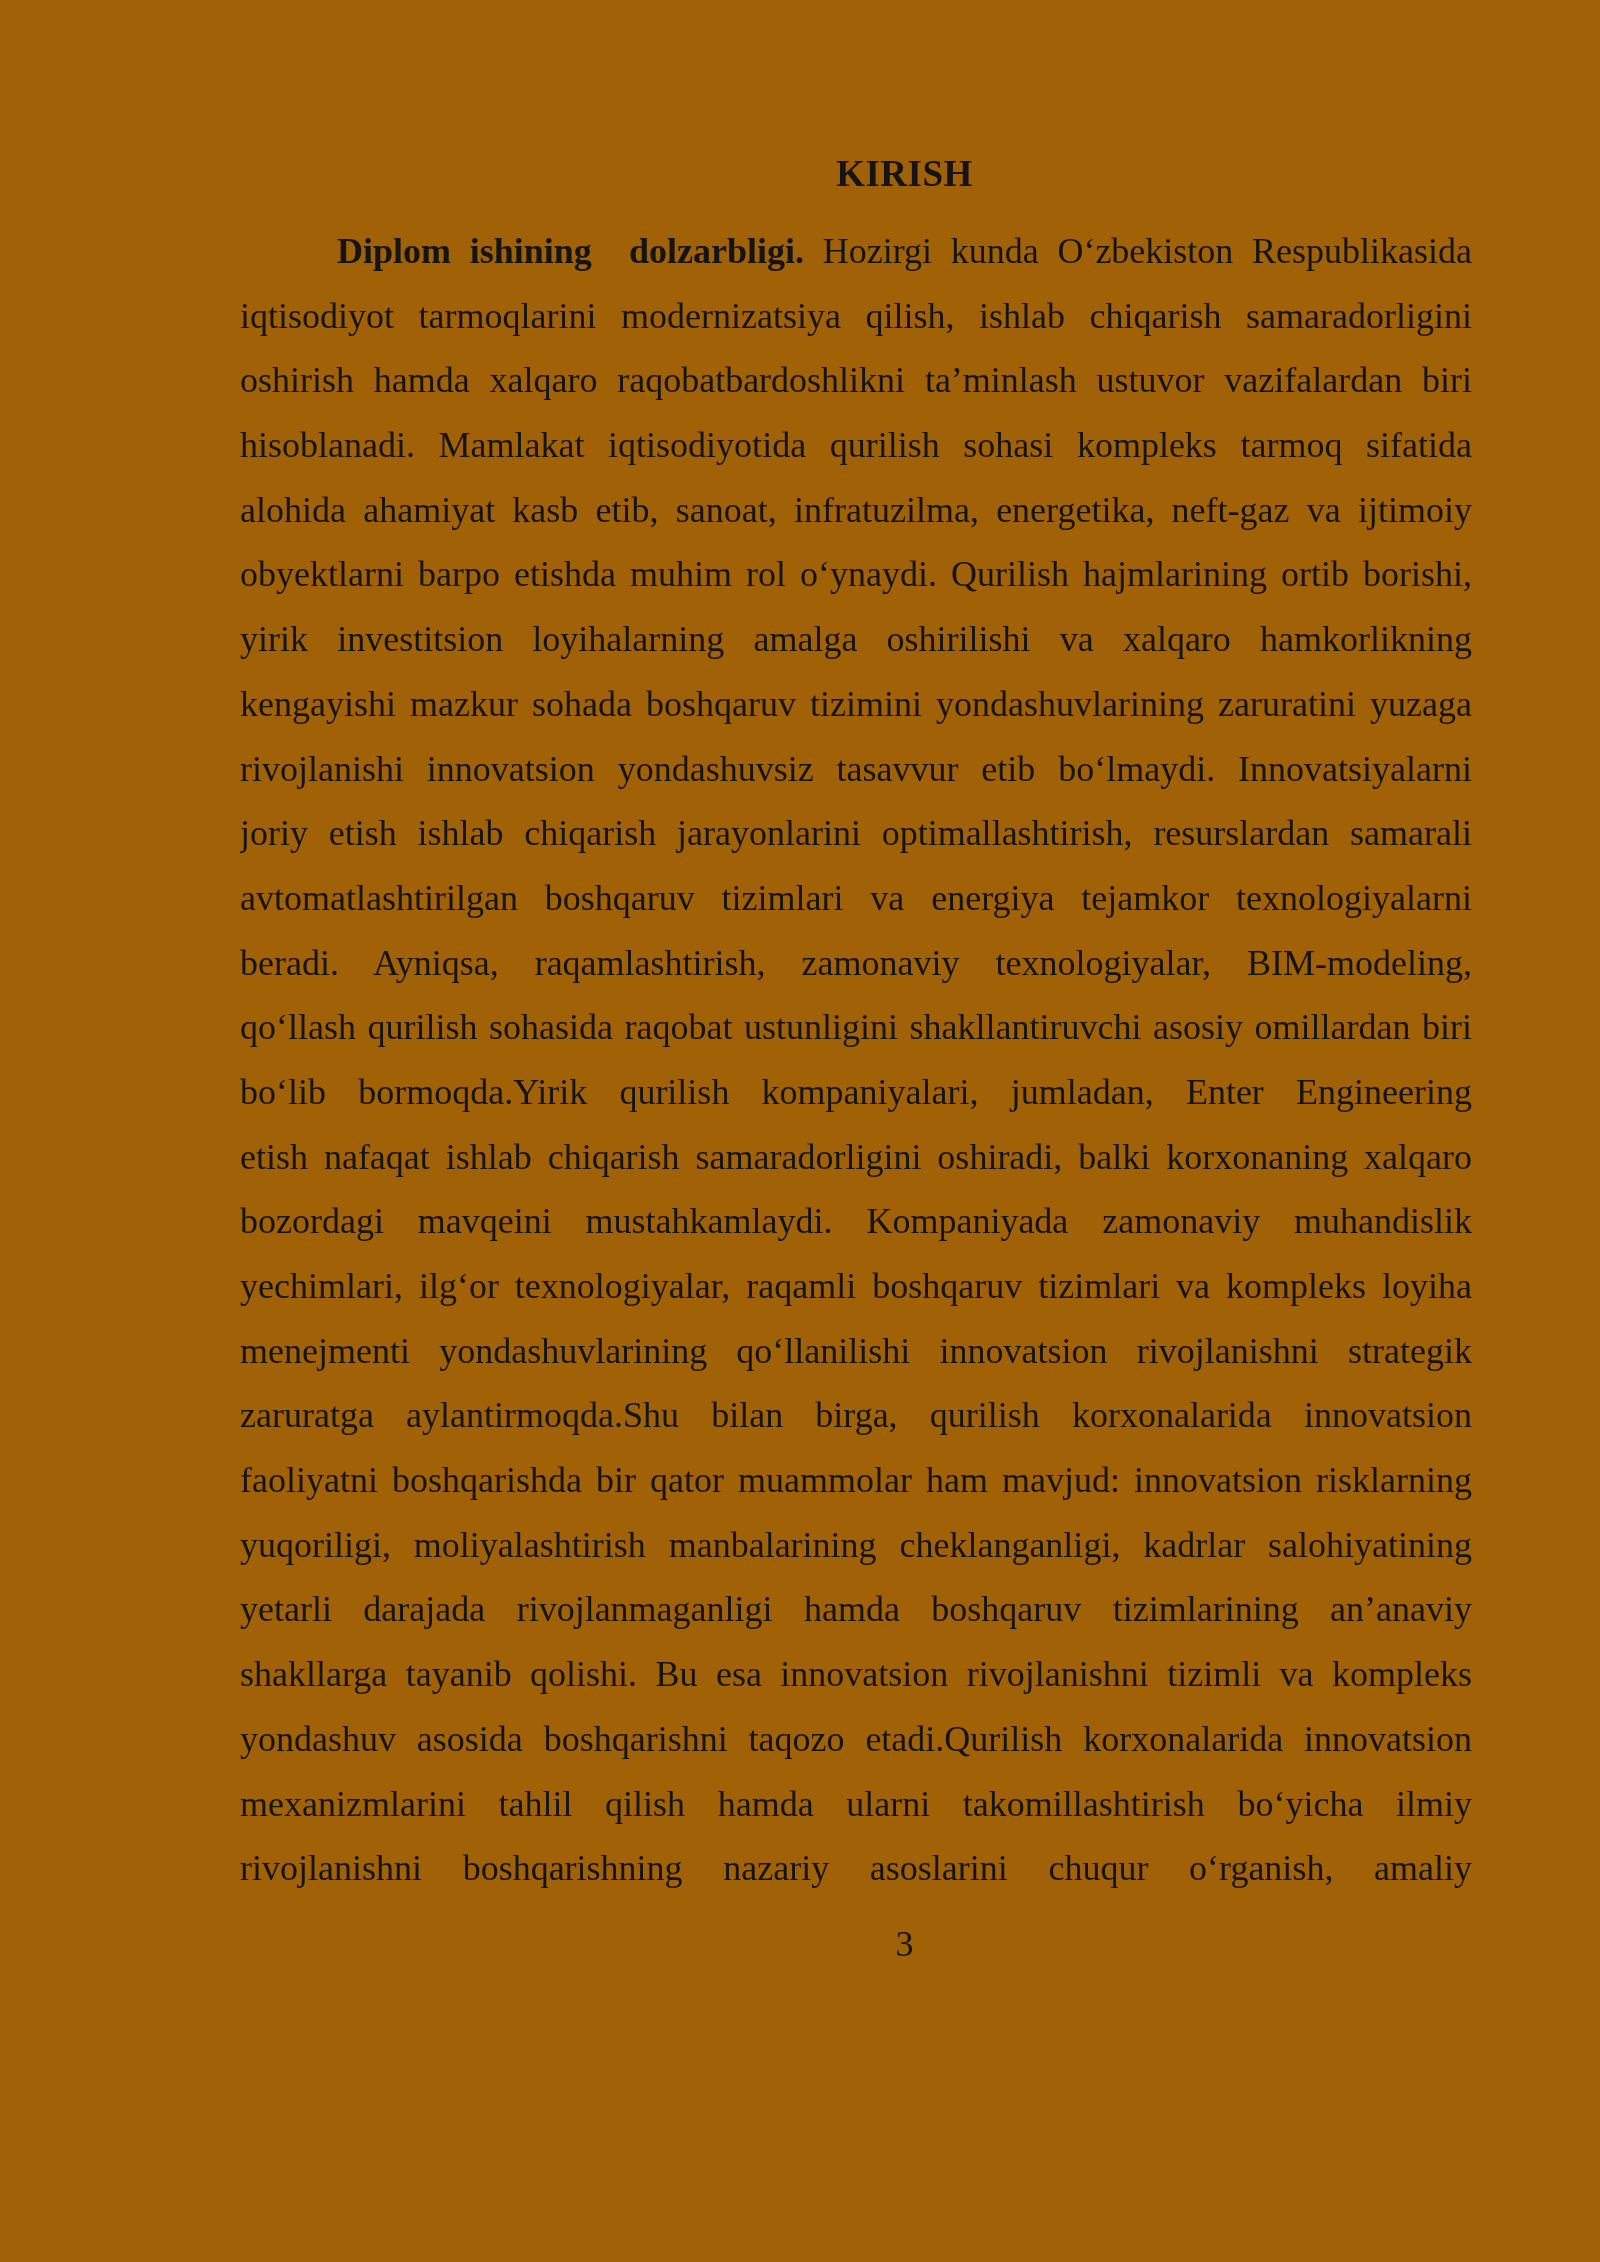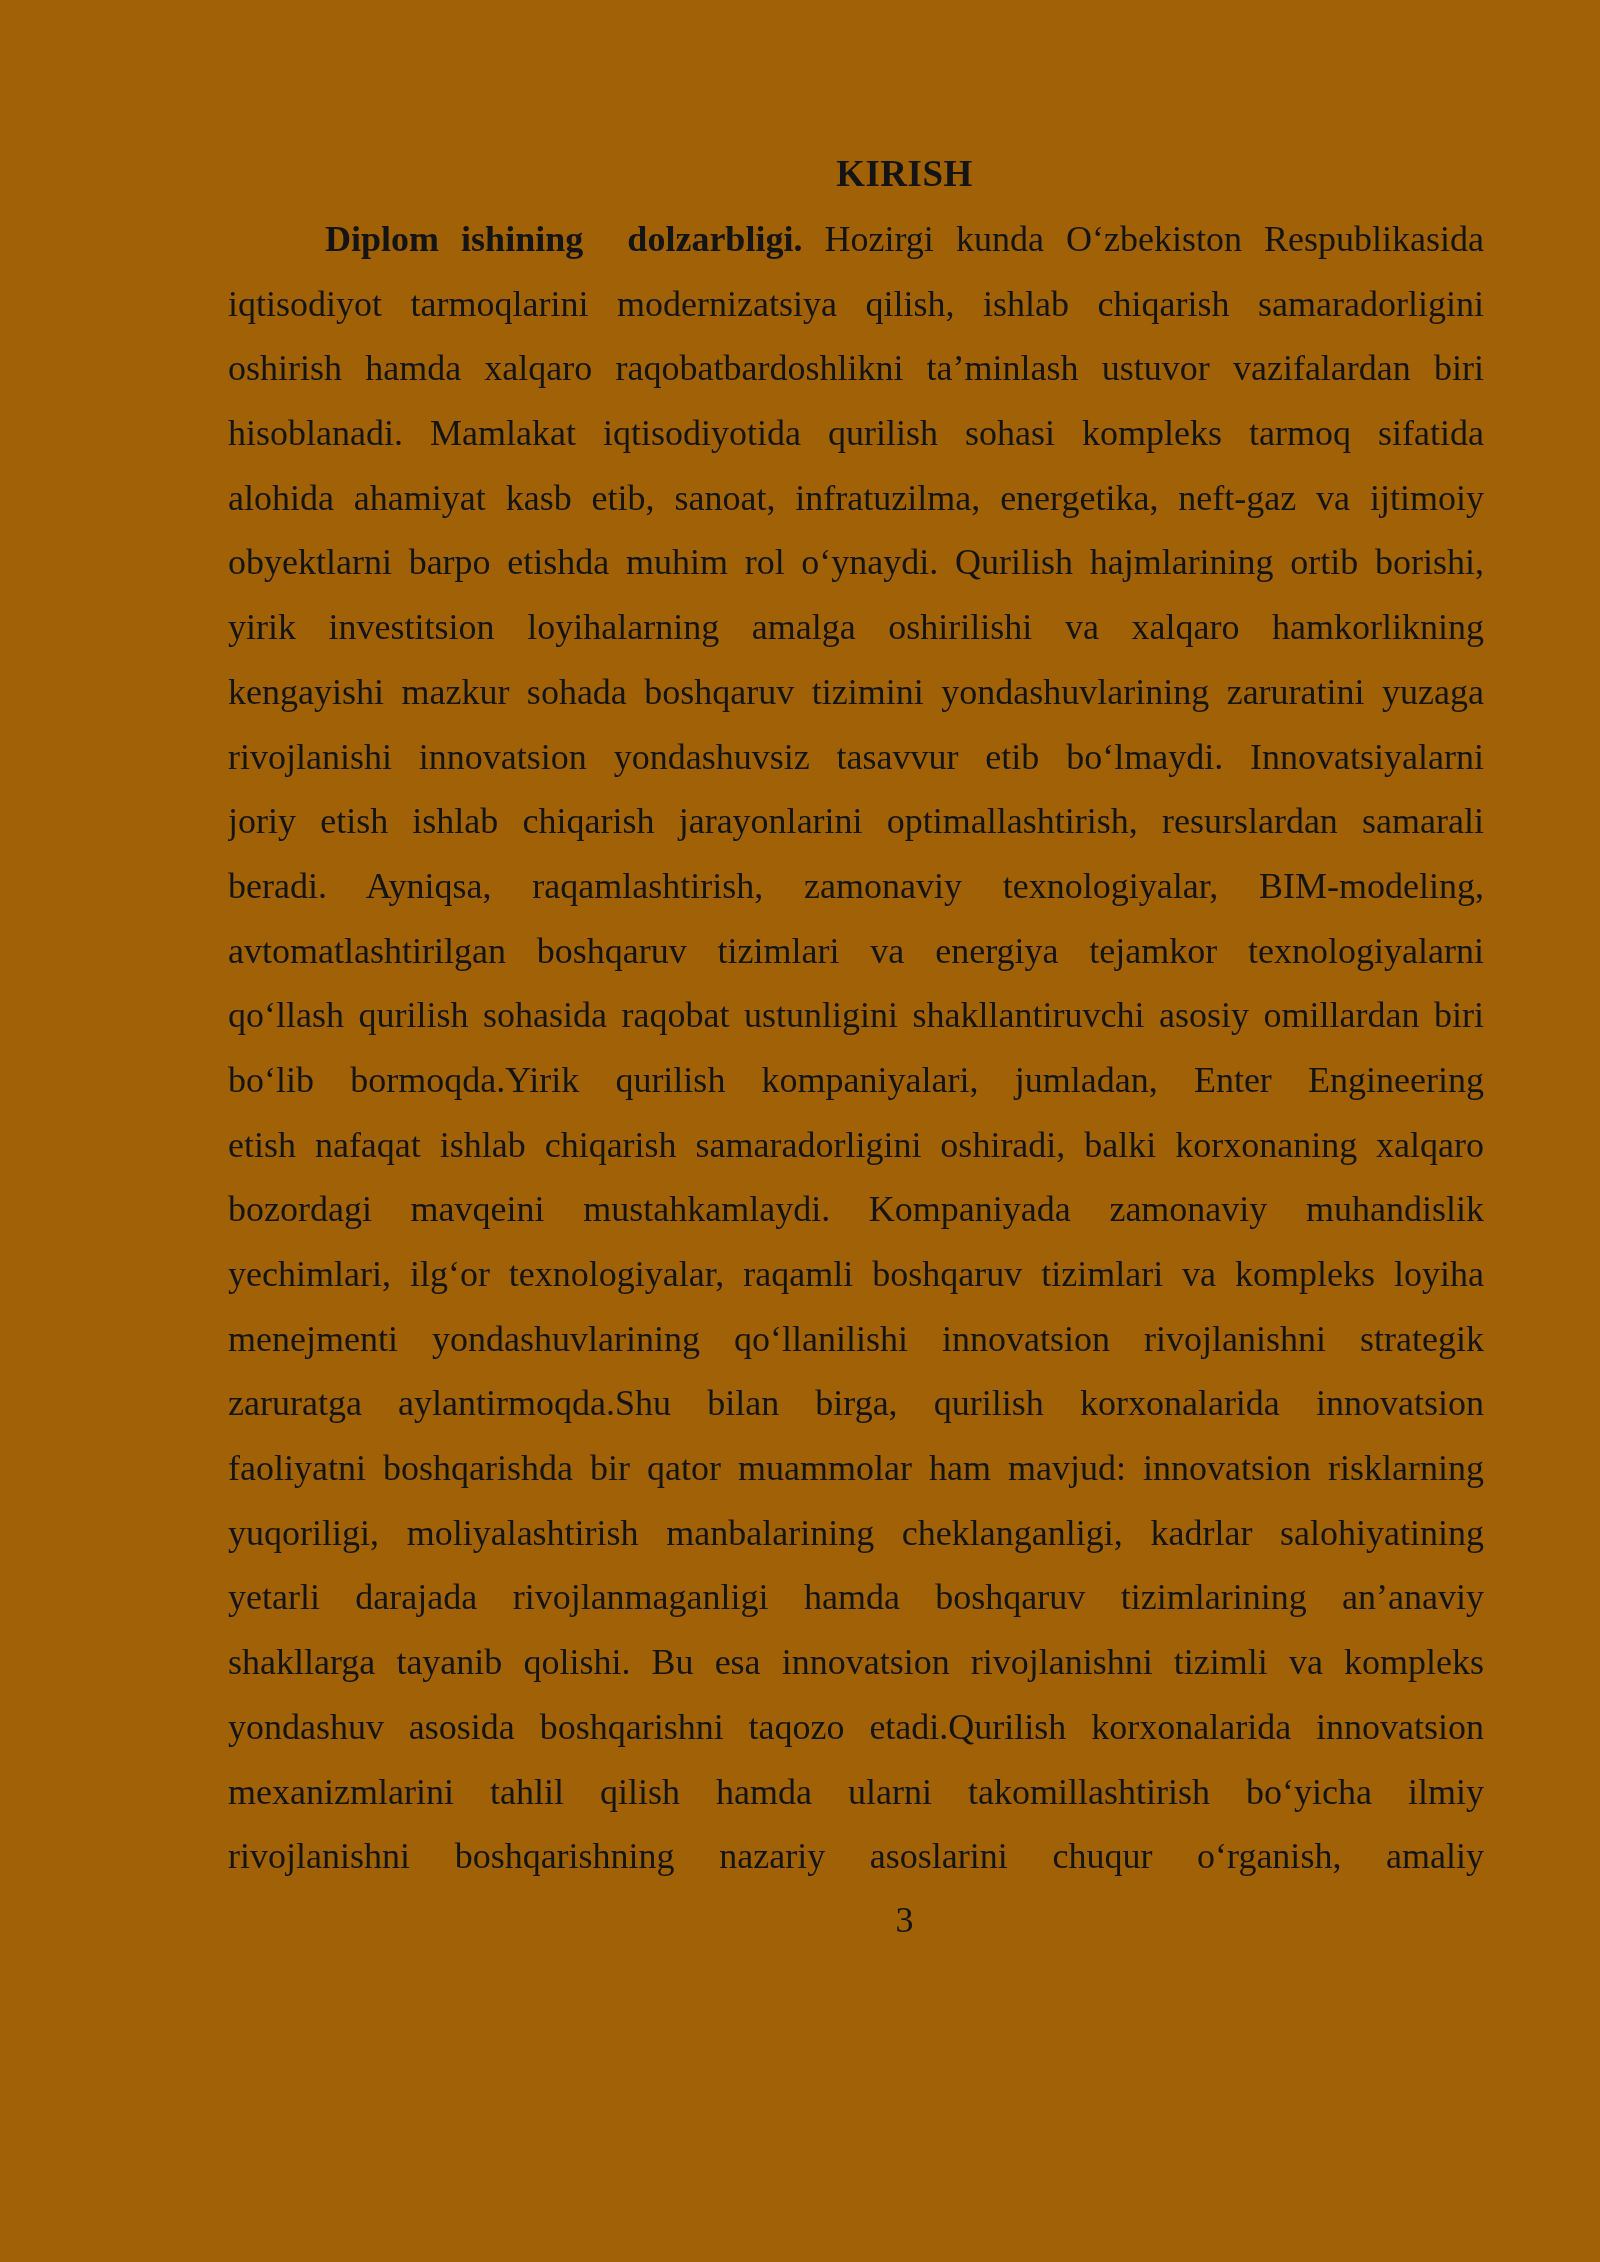--- a/index.html
+++ b/index.html
@@ -23,21 +23,21 @@
   }
   .doc-title {
     margin: 0 0 0 97px;           
     font-size: 37px;
     font-weight: bold;
     line-height: 66px;
     text-align: center;
     letter-spacing: 0.5px;
   }
   .para {
-    margin: 0;
+    margin: 12px;
   }
   .line {
     font-size: 36px;
     line-height: 64.7px;
     height: 64.7px;
     text-align: justify;
     text-align-last: justify;     
     overflow: hidden;
     white-space: normal;
   }
@@ -64,22 +64,22 @@
       <div class="line indent"><b>Diplom ishining&nbsp; dolzarbligi.</b> Hozirgi kunda O‘zbekiston Respublikasida</div>
       <div class="line">iqtisodiyot tarmoqlarini modernizatsiya qilish, ishlab chiqarish samaradorligini</div>
       <div class="line">oshirish hamda xalqaro raqobatbardoshlikni ta’minlash ustuvor vazifalardan biri</div>
       <div class="line">hisoblanadi. Mamlakat iqtisodiyotida qurilish sohasi kompleks tarmoq sifatida</div>
       <div class="line">alohida ahamiyat kasb etib, sanoat, infratuzilma, energetika, neft-gaz va ijtimoiy</div>
       <div class="line">obyektlarni barpo etishda muhim rol o‘ynaydi. Qurilish hajmlarining ortib borishi,</div>
       <div class="line">yirik investitsion loyihalarning amalga oshirilishi va xalqaro hamkorlikning</div>
       <div class="line">kengayishi mazkur sohada boshqaruv tizimini yondashuvlarining zaruratini yuzaga</div>
       <div class="line">rivojlanishi innovatsion yondashuvsiz tasavvur etib bo‘lmaydi. Innovatsiyalarni</div>
       <div class="line">joriy etish ishlab chiqarish jarayonlarini optimallashtirish, resurslardan samarali</div>
+      <div class="line">avtomatlashtirilgan boshqaruv tizimlari va energiya tejamkor texnologiyalarni</div>
       <div class="line">beradi. Ayniqsa, raqamlashtirish, zamonaviy texnologiyalar, BIM-modeling,</div>
-      <div class="line">avtomatlashtirilgan boshqaruv tizimlari va energiya tejamkor texnologiyalarni</div>
       <div class="line">qo‘llash qurilish sohasida raqobat ustunligini shakllantiruvchi asosiy omillardan biri</div>
       <div class="line">bo‘lib bormoqda.Yirik qurilish kompaniyalari, jumladan, Enter Engineering</div>
       <div class="line">etish nafaqat ishlab chiqarish samaradorligini oshiradi, balki korxonaning xalqaro</div>
       <div class="line">bozordagi mavqeini mustahkamlaydi. Kompaniyada zamonaviy muhandislik</div>
       <div class="line">yechimlari, ilg‘or texnologiyalar, raqamli boshqaruv tizimlari va kompleks loyiha</div>
       <div class="line">menejmenti yondashuvlarining qo‘llanilishi innovatsion rivojlanishni strategik</div>
       <div class="line">zaruratga aylantirmoqda.Shu bilan birga, qurilish korxonalarida innovatsion</div>
       <div class="line">faoliyatni boshqarishda bir qator muammolar ham mavjud: innovatsion risklarning</div>
       <div class="line">yuqoriligi, moliyalashtirish manbalarining cheklanganligi, kadrlar salohiyatining</div>
       <div class="line">yetarli darajada rivojlanmaganligi hamda boshqaruv tizimlarining an’anaviy</div>

